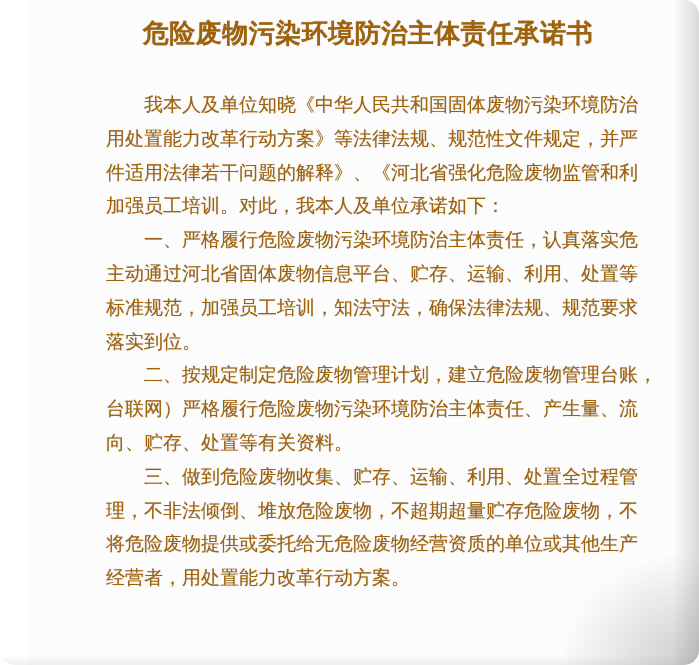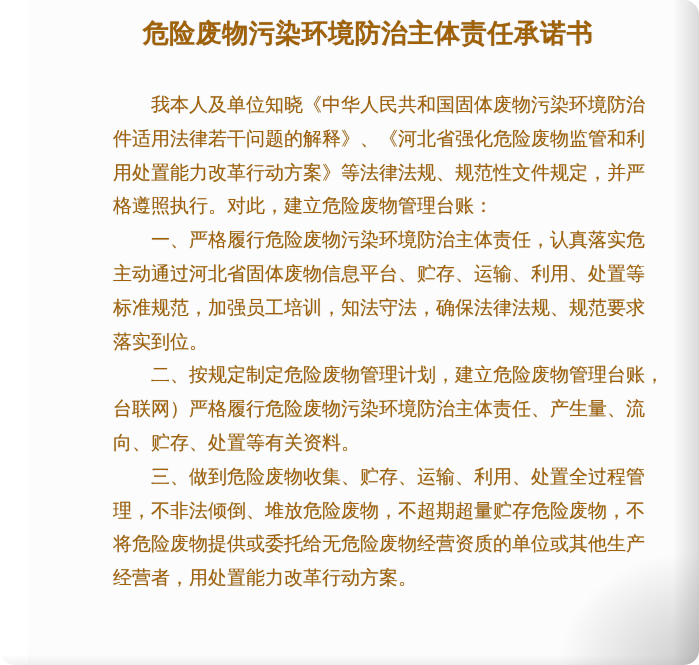--- a/index.html
+++ b/index.html
@@ -50,21 +50,21 @@
     margin: 0;
     text-align: center;
     font-size: 26px;
     font-weight: bold;
     letter-spacing: 0.5px;
     white-space: nowrap;
     text-shadow: 0 0 1px rgba(50,50,50,0.45);
   }
   .doc-body {
     position: absolute;
-    left: 113px; top: 88px;
+    left: 106px; top: 88px;
     width: 530px;
     font-size: 19px;
     line-height: 33.8px;
     text-shadow: 0 0 1px rgba(60,60,60,0.35);
   }
   .para { margin: 0; padding: 0; }
   .line {
     height: 33.8px;
     white-space: nowrap;
     text-align: justify;
@@ -79,23 +79,23 @@
 <body>
 
 <div class="page">
   <div class="left-strip"></div>
 
   <h1 class="doc-title">危险废物污染环境防治主体责任承诺书</h1>
 
   <div class="doc-body">
     <div class="para">
       <div class="line">　　我本人及单位知晓《中华人民共和国固体废物污染环境防治</div>
+      <div class="line">用处置能力改革行动方案》等法律法规、规范性文件规定，并严</div>
       <div class="line">件适用法律若干问题的解释》、《河北省强化危险废物监管和利</div>
-      <div class="line">用处置能力改革行动方案》等法律法规、规范性文件规定，并严</div>
-      <div class="line short">格遵照执行。对此，建立危险废物管理台账：</div>
+      <div class="line short">加强员工培训。对此，我本人及单位承诺如下：</div>
     </div>
     <div class="para">
       <div class="line">　　一、严格履行危险废物污染环境防治主体责任，认真落实危</div>
       <div class="line">主动通过河北省固体废物信息平台、贮存、运输、利用、处置等</div>
       <div class="line">标准规范，加强员工培训，知法守法，确保法律法规、规范要求</div>
       <div class="line short">落实到位。</div>
     </div>
     <div class="para">
       <div class="line">　　二、按规定制定危险废物管理计划，建立危险废物管理台账，</div>
       <div class="line">台联网）严格履行危险废物污染环境防治主体责任、产生量、流</div>

